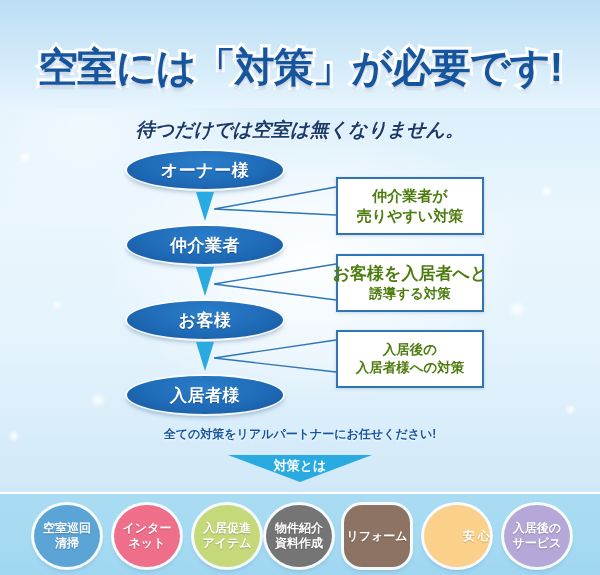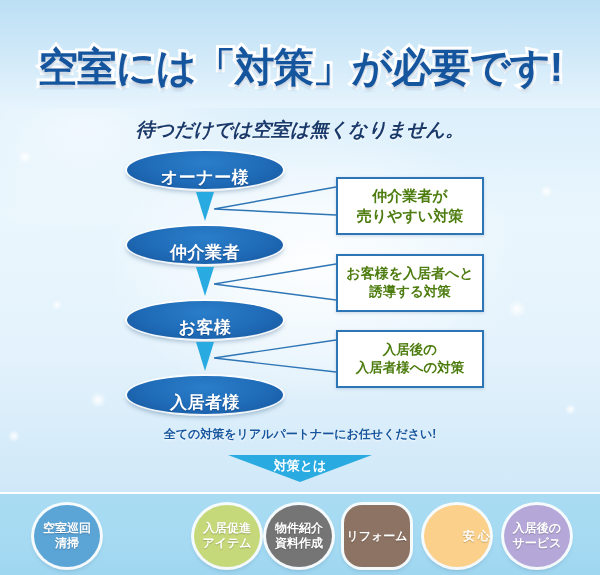--- a/index.html
+++ b/index.html
@@ -84,21 +84,21 @@
   
   .ellipse {
     position: absolute;
     left: 127px;
     width: 156px;
     height: 38px;
     border-radius: 50% / 50%;
     background: radial-gradient(ellipse at 50% 30%, #2a7ec9 0%, #1f6bb8 55%, #17559b 100%);
     box-shadow: 0 0 0 2px rgba(255,255,255,0.85), 0 3px 5px rgba(60,100,140,0.45);
     display: flex;
-    align-items: flex-end;
+    align-items: center;
     justify-content: center;
   }
   .ellipse span {
     color: #ffffff;
     font-size: 17px;
     font-weight: bold;
     letter-spacing: 0.5px;
     text-shadow: 0 1px 1px rgba(0,40,90,0.45);
     white-space: nowrap;
   }
@@ -244,21 +244,21 @@
   </svg>
   <svg class="leader" style="left:214px; top:338px; width:126px; height:46px;" viewBox="0 0 126 46">
     <path d="M0,20 L122,2 M0,20 L122,34" stroke="#2e75b6" stroke-width="1.4" fill="none"></path>
   </svg>
 
   <div class="callout" style="top:177px; height:58px;">
     <div>仲介業者が</div>
     <div>売りやすい対策</div>
   </div>
   <div class="callout" style="top:254px; height:58px;">
-    <div style="font-size:14px;font-family:Liberation Serif, serif;">お客様を入居者へと</div>
+    <div style="font-size:17px;font-family:Liberation Serif, serif;">お客様を入居者へと</div>
     <div style="font-size:13.5px;">誘導する対策</div>
   </div>
   <div class="callout" style="top:330px; height:58px;">
     <div style="font-size:13.5px;">入居後の</div>
     <div style="font-size:13.5px;">入居者様への対策</div>
   </div>
 
   <div class="cta">全ての対策をリアルパートナーにお任せください!</div>
   <svg class="chevron-banner" viewBox="0 0 144 27">
     <polygon points="0,0 144,0 72,27" fill="#29abe2"></polygon>
@@ -266,20 +266,26 @@
   <div class="chevron-label">対策とは</div>
 
   <div class="bottom-band"></div>
 
   <div class="circle" style="left:34px; background:#5ba4d6;">
     <div>
       <span>空室巡回</span><br>
       <span>清掃</span>
     </div>
   </div>
+  <div class="circle" style="left:114px; background:#ef6e8a;">
+    <div>
+      <span>インター</span><br>
+      <span>ネット</span>
+    </div>
+  </div>
   <div class="circle" style="left:194px; background:#c5d97a;">
     <div>
       <span>入居促進</span><br>
       <span>アイテム</span>
     </div>
   </div>
   <div class="circle" style="left:266px; background:#757575;">
     <div>
       <span>物件紹介</span><br>
       <span>資料作成</span>

